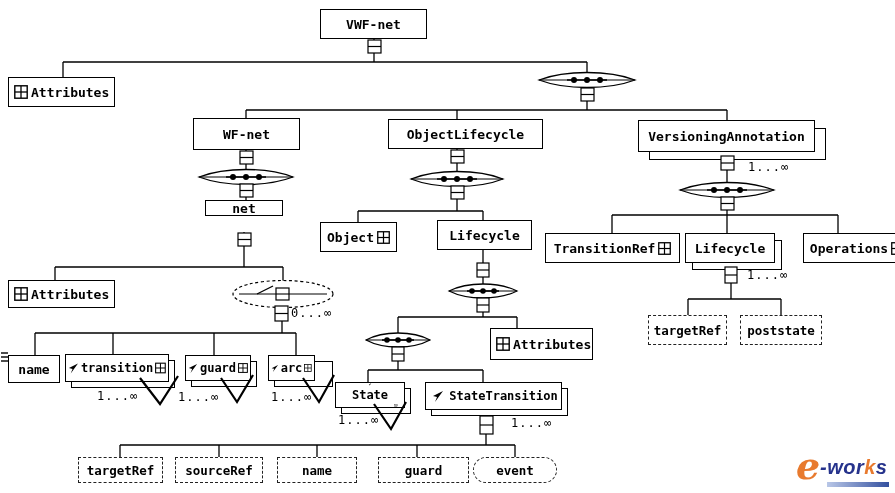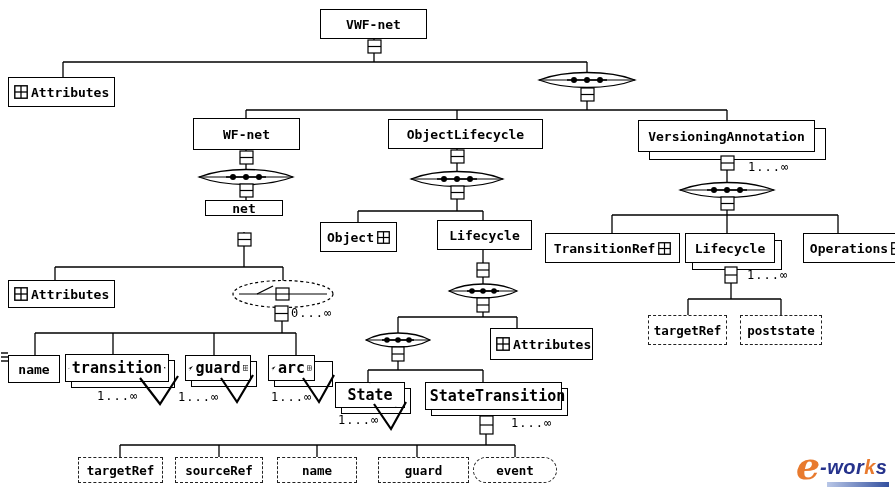--- a/index.html
+++ b/index.html
@@ -5,21 +5,21 @@
   html,body{margin:0;padding:0;background:#fff;}
   #stage{position:relative;width:895px;height:493px;background:#fff;overflow:hidden;
          font-family:"DejaVu Sans Mono",monospace;color:#000;}
   svg.layer{position:absolute;left:0;top:0;z-index:1;}
   svg.layer.over{z-index:4;pointer-events:none;}
   .shadow{position:absolute;border:1.4px solid #000;background:#fff;z-index:2;box-sizing:border-box;}
   .node{position:absolute;border:1.5px solid #000;background:#fff;z-index:3;box-sizing:border-box;
         display:flex;align-items:center;justify-content:center;gap:3px;font-size:13px;white-space:nowrap;font-weight:bold;}
   .node.dashed{border:1.6px dashed #222;font-size:12.5px;}
   .node.lefticon{justify-content:flex-start;padding-left:5px;}
-  .node.el{font-size:15px;gap:2px;padding:0 2px;justify-content:flex-start;}
+  .node.el{font-size:12px;gap:2px;padding:0 2px;justify-content:flex-start;}
   .node.el .grid{margin-left:auto;}
   .occ{position:absolute;z-index:5;font-size:12px;letter-spacing:1px;}
   .logo{position:absolute;z-index:5;width:100px;height:45px;}
   .logo-e{position:absolute;left:0;top:-6px;color:#e87a2e;
           font:italic bold 38px "DejaVu Serif",serif;}
   .logo-rest{position:absolute;left:24px;top:7px;color:#26338c;
           font:italic bold 20px "Liberation Sans",sans-serif;letter-spacing:.5px;}
   .logo-k{color:#e87a2e;}
   .logo-bar{position:absolute;left:31px;top:33px;width:62px;height:5px;
           background:linear-gradient(to right,#b9c7e7,#33509f);}

